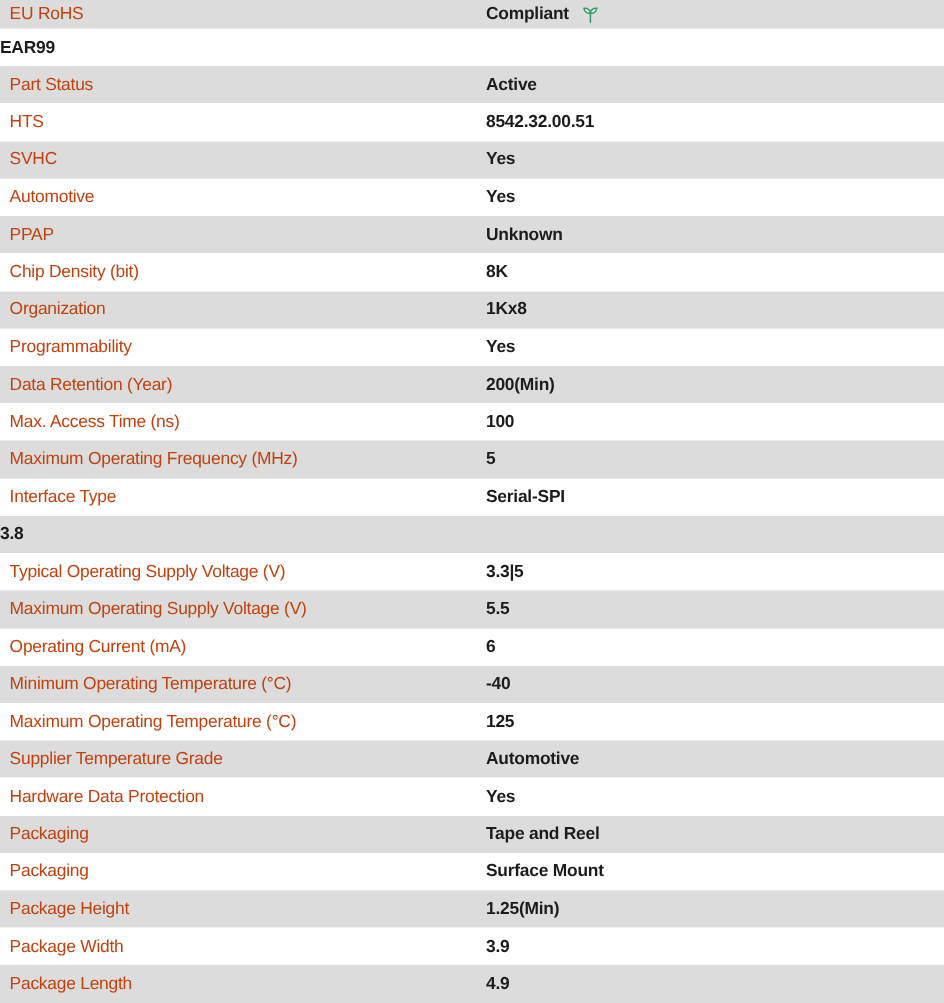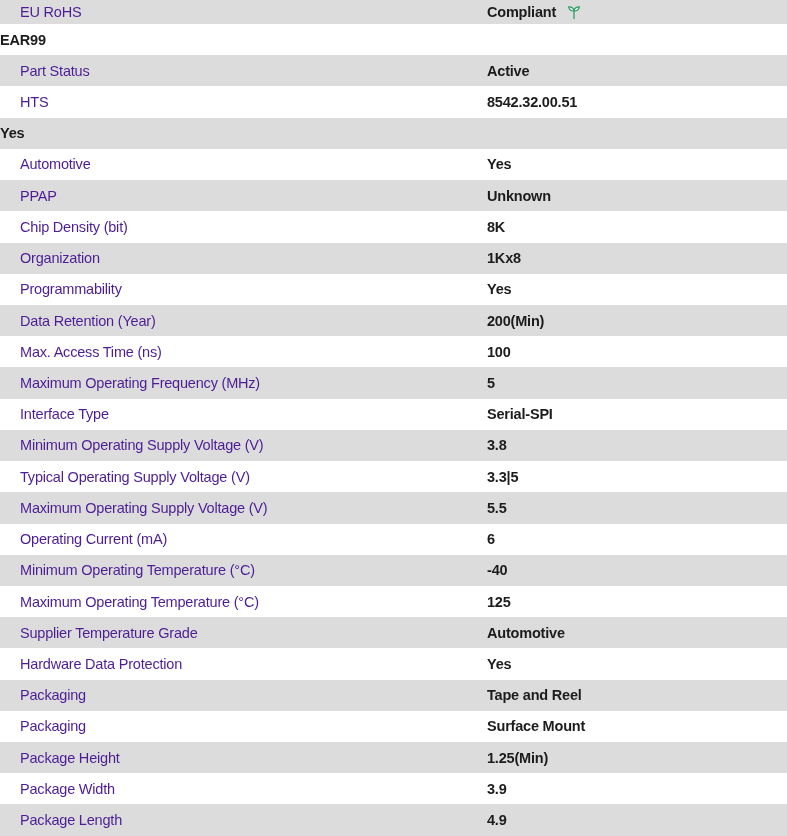--- a/index.html
+++ b/index.html
@@ -14,26 +14,26 @@
   .row {
     display: flex;
     align-items: center;
     height: 31.23px;
     box-sizing: border-box;
     background: #ffffff;
   }
   .row.alt { background: #dcdcdc; }
   .row.first { height: 24px; }
   .cell-label {
-    width: 487px;
+    width: 405px;
     box-sizing: border-box;
-    padding-left: 20px;
+    padding-left: 8px;
     font-size: 14.5px;
     letter-spacing: -0.2px;
-    color: #4c1d95;
+    color: #c2410c;
     font-weight: 400;
     white-space: nowrap;
   }
   .cell-value {
     flex: 1;
     display: flex;
     font-size: 14.5px;
     letter-spacing: -0.2px;
     color: #1c1c1c;
     font-weight: 700;
@@ -74,20 +74,21 @@
           <span>Active</span>
         </div>
       </div>
       <div class="row">
         <div class="cell-label">HTS</div>
         <div class="cell-value">
           <span>8542.32.00.51</span>
         </div>
       </div>
       <div class="row alt">
+        <div class="cell-label">SVHC</div>
         <div class="cell-value">
           <span>Yes</span>
         </div>
       </div>
       <div class="row">
         <div class="cell-label">Automotive</div>
         <div class="cell-value">
           <span>Yes</span>
         </div>
       </div>
@@ -133,21 +134,20 @@
           <span>5</span>
         </div>
       </div>
       <div class="row">
         <div class="cell-label">Interface Type</div>
         <div class="cell-value">
           <span>Serial-SPI</span>
         </div>
       </div>
       <div class="row alt">
-        <div class="cell-label">Minimum Operating Supply Voltage (V)</div>
         <div class="cell-value">
           <span>3.8</span>
         </div>
       </div>
       <div class="row">
         <div class="cell-label">Typical Operating Supply Voltage (V)</div>
         <div class="cell-value">
           <span>3.3|5</span>
         </div>
       </div>

